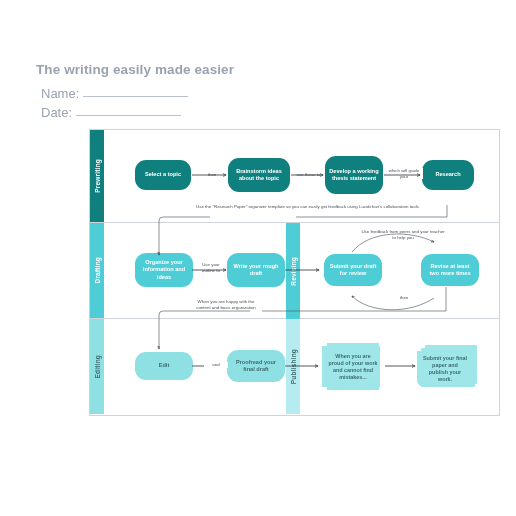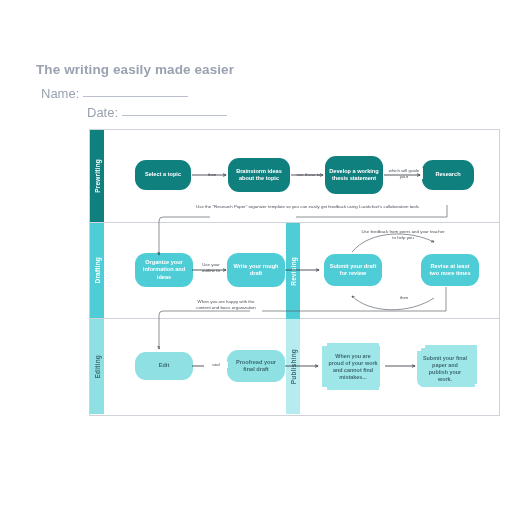--- a/index.html
+++ b/index.html
@@ -10,21 +10,21 @@
   }
 
   .page-title{
     position:absolute;left:36px;top:62px;
     font-size:13.5px;font-weight:bold;color:#9aa2b1;letter-spacing:.1px;
   }
   .field-row{position:absolute;left:41px;font-size:13px;color:#9aa2b1;display:flex;align-items:flex-end;gap:4px;}
   .field-row .lbl{line-height:9px;}
   .field-row .rule{width:105px;border-bottom:1px solid #b9c0cb;height:1px;margin-bottom:1.5px;}
   .fr-name{top:89px;}
-  .fr-date{top:108px;margin-left:46px;}
+  .fr-date{top:108px;}
 
   .canvas{
     position:absolute;left:89px;top:129px;width:409px;height:285px;
     border:1px solid #cfd4da;background:#fff;
   }
   .lane{position:absolute;left:0;width:409px;border-bottom:1px solid #cfd4da;box-sizing:border-box;}
   .lane.last{border-bottom:none;}
   .lane-head{
     position:absolute;left:0;top:0;width:14px;height:100%;
     display:flex;align-items:center;justify-content:center;

